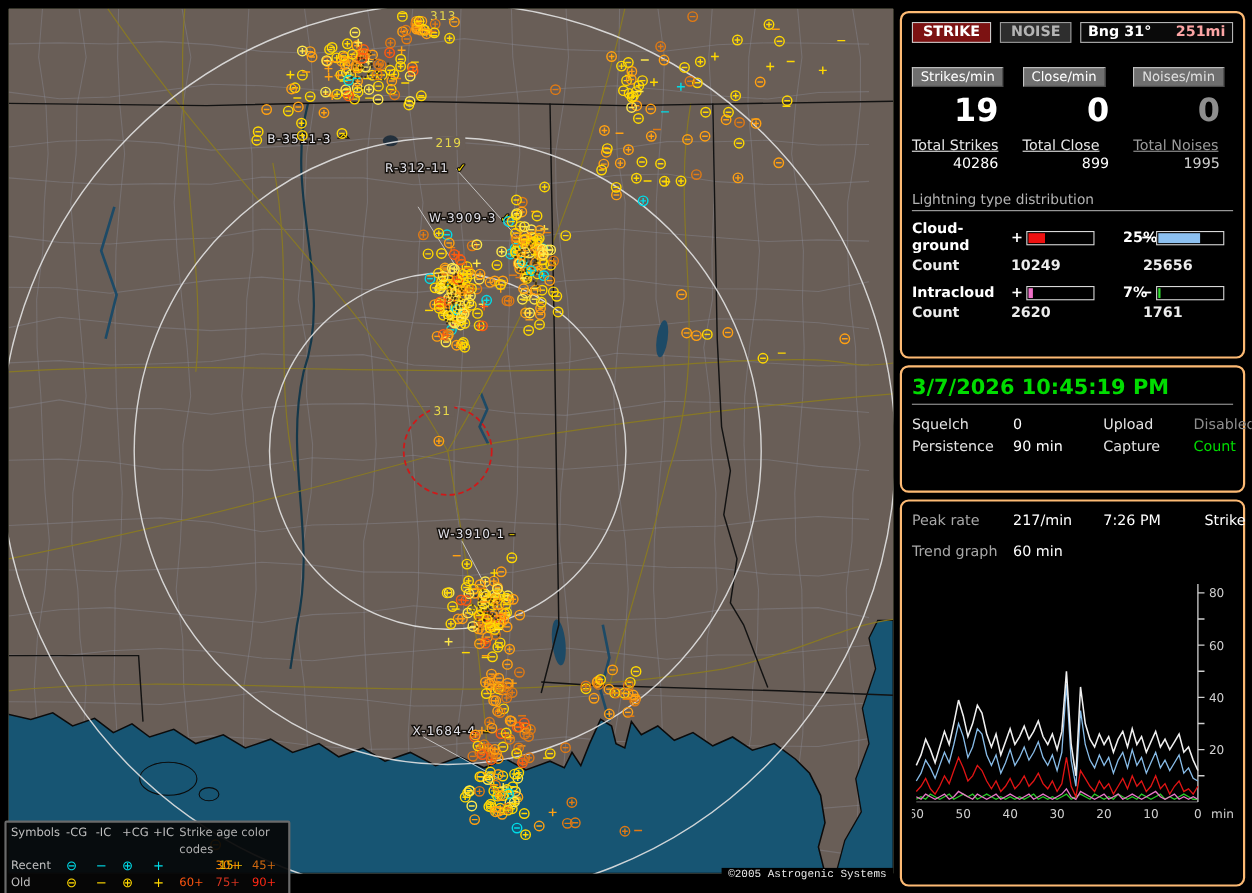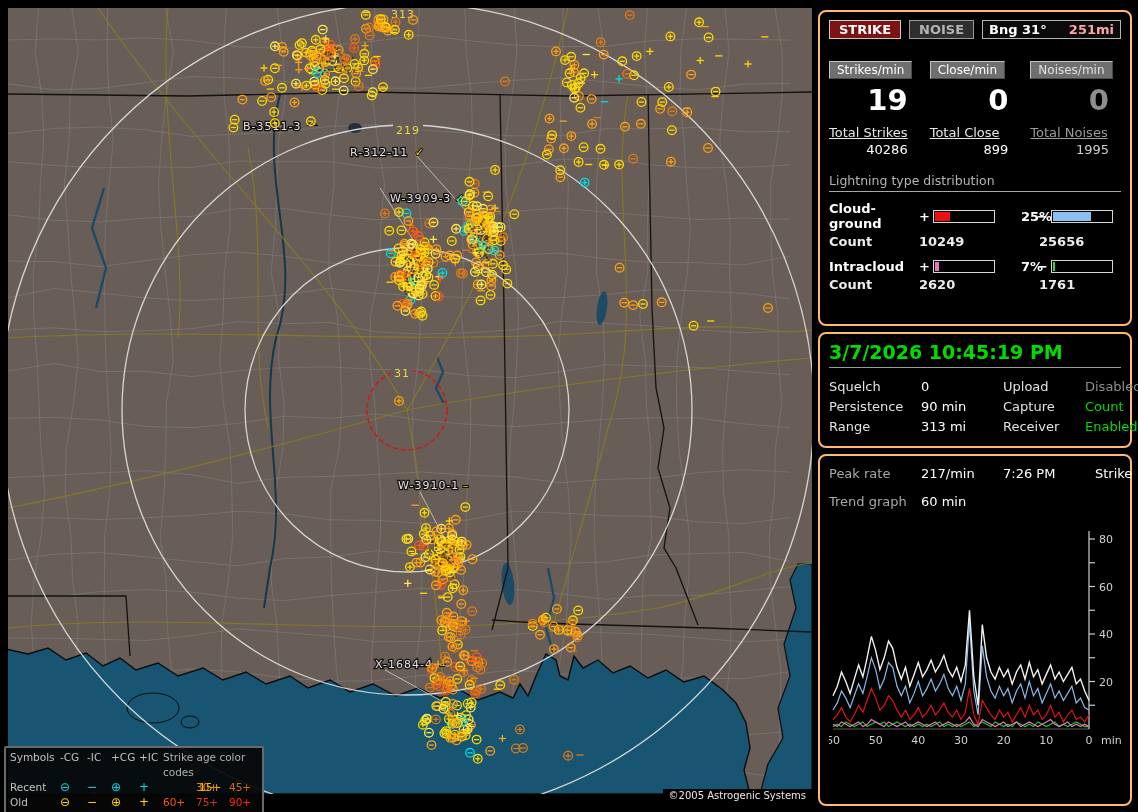--- a/index.html
+++ b/index.html
@@ -1,21 +1,21 @@
 <!DOCTYPE html>
 <html><head>
 <meta charset="utf-8">
 <style>
   html,body{margin:0;padding:0;background:#000;}
   .screen{position:relative;width:1138px;height:812px;background:#000;
     font-family:"DejaVu Sans","Liberation Sans",sans-serif;overflow:hidden;}
   .map-area{position:absolute;left:8px;top:8px;width:804px;height:786px;background:#fef9c3;}
   #map-svg{display:block;}
   .copyright{position:absolute;right:0px;top:781px;background:#000;color:#e8e8e8;
-    font-size:10px;padding:1px 6px 2px;}
+    font-size:10px;padding:1px 6px 2px;font-family:Liberation Mono, monospace;}
   .legend{position:absolute;left:-4px;top:738px;background:rgba(6,6,6,0.93);
     border:2px solid #6a6a6a;border-radius:2px;padding:2px 4px;width:248px;}
   #legend-grid{display:grid;grid-template-columns:50px 27px 24px 28px 24px 33px 33px 31px;
     font-size:10.5px;line-height:15px;color:#c8c8c8;}
   .lg-h{color:#c0c0c0;}
   .lg-age-title{grid-column:span 3;color:#b0b0b0;}
   .lg-sym{font-size:12px;line-height:15px;}
   .side{position:absolute;left:818px;top:0;width:320px;height:812px;}
   .panel{position:absolute;left:0;right:6px;background:#000;border:2px solid #fdba74;
     border-radius:8px;padding:6px 9px;box-sizing:border-box;}
@@ -3373,26 +3373,20 @@
         <span class="val">0</span>
         <span class="lab">Upload</span>
         <span class="dimv">Disabled</span>
       </div>
       <div class="srow">
         <span class="lab">Persistence</span>
         <span class="val">90 min</span>
         <span class="lab">Capture</span>
         <span class="grval">Count</span>
       </div>
-      <div class="srow">
-        <span class="lab">Range</span>
-        <span class="val">313 mi</span>
-        <span class="lab">Receiver</span>
-        <span class="grval">Enabled</span>
-      </div>
     </section>
 
     <section class="panel p3">
       <div class="irow">
         <span class="labg">Peak rate</span>
         <span class="val">217/min</span>
         <span class="val">7:26 PM</span>
         <span class="val">Strike</span>
       </div>
       <div class="trow">

